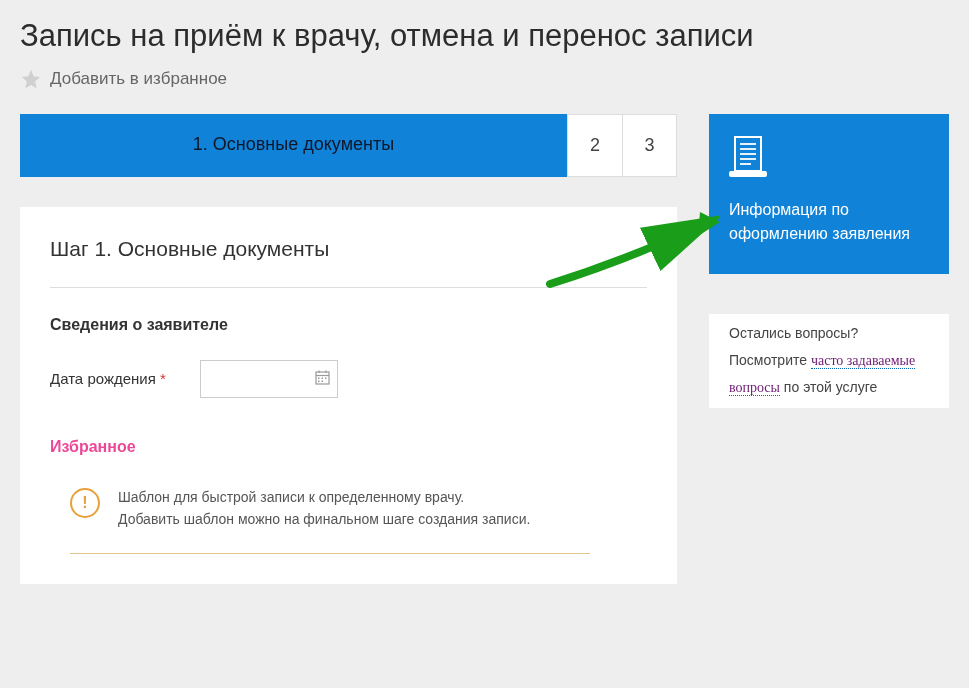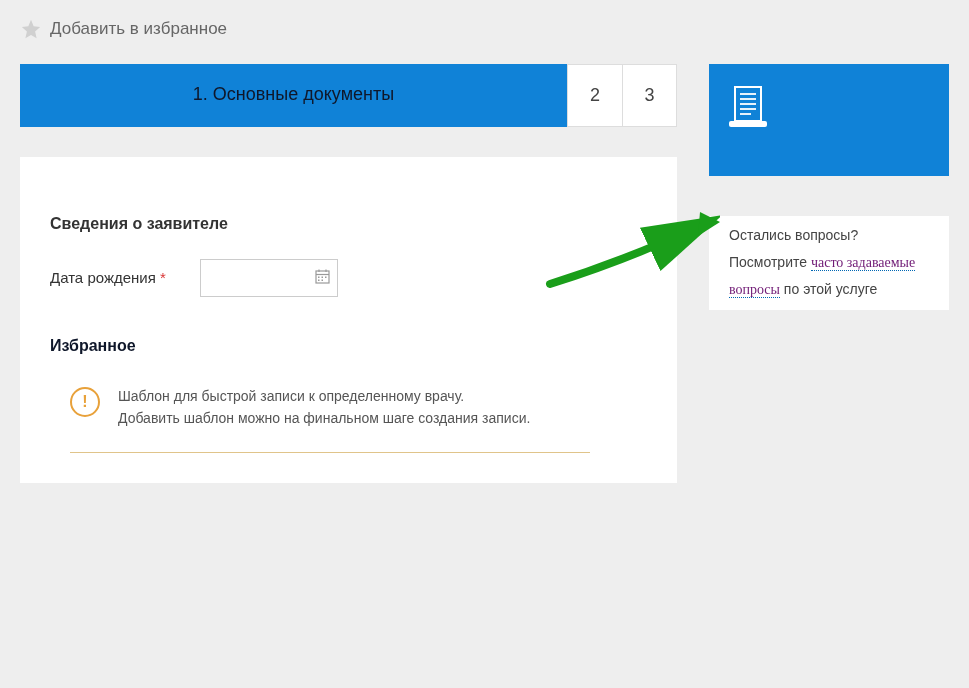--- a/index.html
+++ b/index.html
@@ -151,21 +151,21 @@
       justify-content: center;
       font-size: 15px;
       cursor: pointer;
     }
     .fav-block {
       margin-top: 40px;
     }
     .fav-title {
       font-size: 16px;
       font-weight: bold;
-      color: #0f172a;
+      color: #ec4899;
       margin-bottom: 30px;
     }
     .hint-box {
       display: flex;
       align-items: flex-start;
       gap: 18px;
       padding-left: 20px;
     }
     .hint-icon {
       width: 30px;
@@ -222,38 +222,40 @@
       position: absolute;
       left: 540px;
       top: 204px;
       pointer-events: none;
     }
   </style>
 </head>
 <body>
 
 <div class="page-header">
+  <h1 class="page-title">Запись на приём к врачу, отмена и перенос записи</h1>
   <div class="fav-row">
     <svg class="star-icon" viewBox="0 0 24 24">
       <path d="M12 2l2.9 6.9L22 9.8l-5.5 5 1.6 7.2L12 18.5 5.9 22l1.6-7.2L2 9.8l7.1-0.9z"></path>
     </svg>
     <span>Добавить в избранное</span>
   </div>
 </div>
 
 <div class="content-wrap">
   <div class="main-col">
 
     <div class="steps-bar">
       <div class="step-active">1. Основные документы</div>
       <div class="step-num">2</div>
       <div class="step-num">3</div>
     </div>
 
     <div class="form-panel">
+      <div class="step-heading">Шаг 1. Основные документы</div>
 
       <div class="section-title">Сведения о заявителе</div>
 
 
       <div class="form-row">
         <div class="form-label">
           <span>Дата рождения</span>
           <span class="req">*</span>
         </div>
         <div class="input-wrap">
@@ -297,20 +299,21 @@
         <svg width="38" height="44" viewBox="0 0 38 44" fill="none">
           <rect x="6" y="3" width="26" height="34" stroke="#fff" stroke-width="2" fill="none"></rect>
           <line x1="11" y1="10" x2="27" y2="10" stroke="#fff" stroke-width="1.8"></line>
           <line x1="11" y1="15" x2="27" y2="15" stroke="#fff" stroke-width="1.8"></line>
           <line x1="11" y1="20" x2="27" y2="20" stroke="#fff" stroke-width="1.8"></line>
           <line x1="11" y1="25" x2="27" y2="25" stroke="#fff" stroke-width="1.8"></line>
           <line x1="11" y1="30" x2="22" y2="30" stroke="#fff" stroke-width="1.8"></line>
           <rect x="0" y="37" width="38" height="6" rx="2" fill="#fff"></rect>
         </svg>
       </div>
+      <div class="info-card-title">Информация по оформлению заявления</div>
     </div>
 
     <div class="faq-card">
       <div>Остались вопросы?</div>
       <div>
         <span>Посмотрите </span><span class="faq-link">часто задаваемые вопросы</span><span> по этой услуге</span>
       </div>
     </div>
   </div>
 </div>

